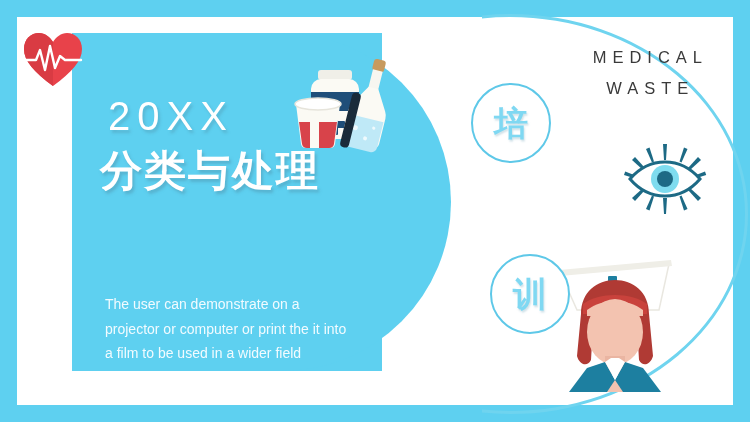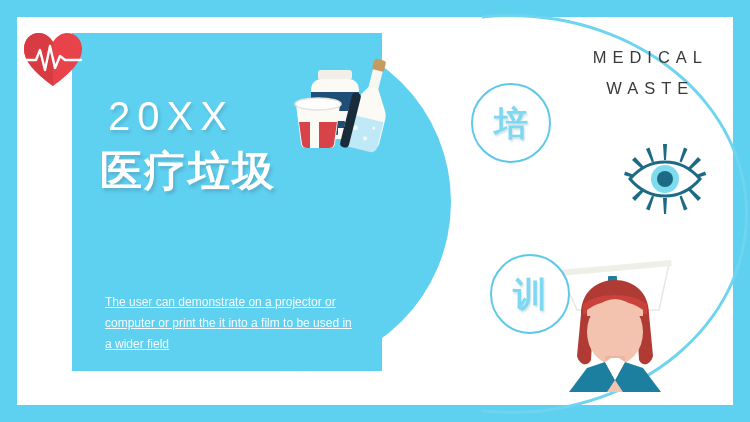--- a/index.html
+++ b/index.html
@@ -102,24 +102,23 @@
     line-height: 1.18;
     letter-spacing: 2px;
     text-shadow: 2px 3px 3px rgba(80,150,175,0.5);
     white-space: nowrap;
   }
   .desc {
     position: absolute;
     left: 105px;
     top: 292px;
     width: 250px;
-    font-size: 12px;
+    font-size: 14px;
     line-height: 1.75;
     color: #f2fbff;
-    text-decoration: underline;
   }
 
   
   .brand {
     position: absolute;
     right: 42px;
     top: 42px;
     text-align: center;
     color: #3a3a3a;
     font-size: 16.5px;
@@ -230,21 +229,21 @@
 
   <div class="badge badge-train">
     <span>培</span>
   </div>
   <div class="badge badge-ing">
     <span>训</span>
   </div>
 
   <div class="headline">
     <div class="year">20XX</div>
-    <div class="title-line">医疗垃圾</div>
+    <div class="title-line">分类与处理</div>
   </div>
   <div class="desc">The user can demonstrate on a projector or computer or print the it into a film to be used in a wider field</div>
 
   <div class="brand">
     <div>MEDICAL</div>
     <div>WASTE</div>
   </div>
 
 </div>
 

